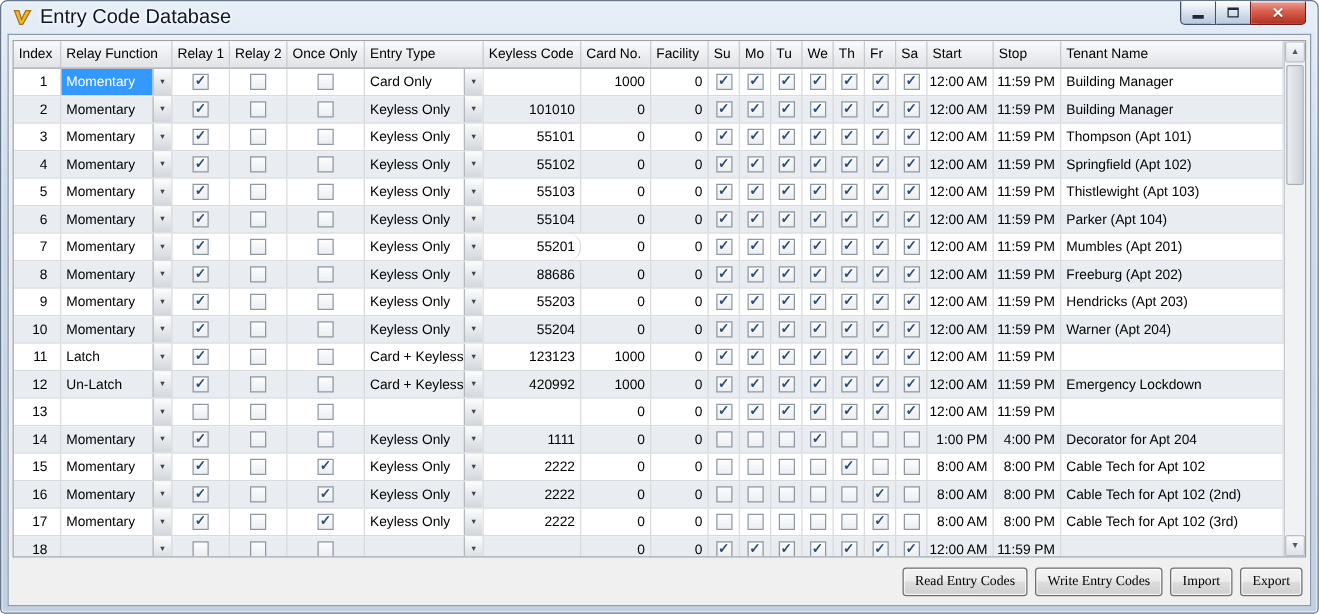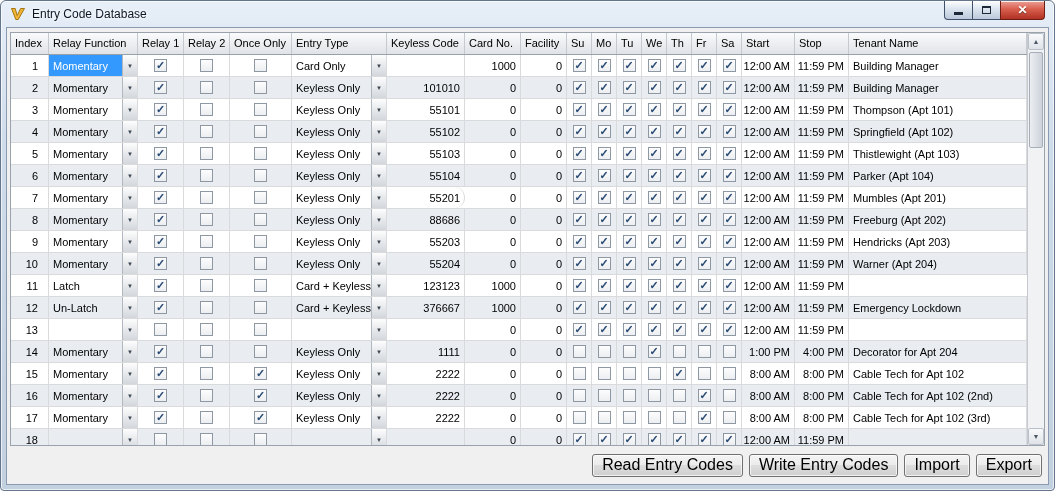--- a/index.html
+++ b/index.html
@@ -5,21 +5,21 @@
   html,body{margin:0;padding:0;width:1055px;height:491px;overflow:hidden;background:#fff;
     font-family:"Liberation Sans",sans-serif;font-size:11px;color:#000;}
   *{box-sizing:border-box;}
 
   .window{position:absolute;inset:0;border-radius:6px 6px 4px 4px;
     background:linear-gradient(180deg,#e7eff8,#cfdceb 30%,#c2d0e0);
     border:1px solid #65758b;box-shadow:inset 0 0 0 1px rgba(255,255,255,.65);}
 
   .titlebar{position:absolute;top:0;left:0;right:0;height:26px;display:flex;align-items:center;padding-left:9px;}
   .app-icon{width:16px;height:16px;display:inline-block;}
-  .title{margin-left:6px;font-size:12px;color:#0c1624;text-shadow:0 0 4px #fff,0 0 4px #fff;}
+  .title{margin-left:6px;font-size:16px;color:#0c1624;text-shadow:0 0 4px #fff,0 0 4px #fff;}
 
   .win-controls{position:absolute;top:0;right:9px;display:flex;height:19px;}
   .win-btn{height:19px;border:1px solid #40506a;border-top:none;display:flex;align-items:center;justify-content:center;
     background:linear-gradient(#fefefe,#dbe4ef 45%,#bcc9da);box-shadow:inset 0 1px 0 rgba(255,255,255,.85);cursor:default;}
   .win-btn.min{width:29px;border-radius:0 0 0 4px;}
   .win-btn.max{width:27px;border-left:none;border-right:none;}
   .win-btn.close{width:45px;border-radius:0 0 4px 0;
     background:linear-gradient(#eba199,#d95f4d 45%,#b03123);border-color:#6e1d14;
     color:#fff;font-weight:bold;font-size:12px;text-shadow:0 1px 1px rgba(0,0,0,.45);}
   .min-glyph{width:9px;height:3px;background:#1d2838;margin-top:7px;}
@@ -57,22 +57,22 @@
   .vscroll{position:absolute;top:0;right:0;bottom:0;width:17px;background:#f1f2f4;border-left:1px solid #c6cad0;
     display:flex;flex-direction:column;}
   .sb-btn{height:17px;flex:none;display:flex;align-items:center;justify-content:center;font-size:7px;color:#4e5866;
     background:linear-gradient(#f8f9fa,#dfe3e8);border:1px solid #b9c0ca;border-radius:2px;}
   .sb-track{flex:1 1 auto;position:relative;}
   .sb-thumb{position:absolute;top:2px;left:1px;right:1px;height:96px;
     background:linear-gradient(90deg,#eceef1,#ccd2da);border:1px solid #a6aeb9;border-radius:2px;}
 
   .btnbar{position:absolute;left:0;right:0;top:420px;height:34px;display:flex;align-items:center;
     justify-content:flex-end;gap:6px;padding-right:6px;}
-  .btn{height:23px;padding:0 9px;border:1px solid #707070;border-radius:3px;font-size:16px;
-    font-family:Liberation Sans, sans-serif;color:#000;
+  .btn{height:23px;padding:0 9px;border:1px solid #707070;border-radius:3px;font-size:11px;
+    font-family:Liberation Serif, serif;color:#000;
     background:linear-gradient(#f4f4f4,#ebebeb 50%,#dddddd 50%,#cfcfcf);box-shadow:inset 0 0 0 1px rgba(255,255,255,.7);}
 </style>
 </head>
 <body>
 
 <div class="window">
 
   <div class="titlebar">
     <span class="app-icon">
       <svg width="16" height="16" viewBox="0 0 16 16">
@@ -647,21 +647,21 @@
               <div class="cell center" style="width: 46px;">
                 <span class="checkbox"></span>
               </div>
               <div class="cell center" style="width: 62px;">
                 <span class="checkbox"></span>
               </div>
               <div class="cell dd" style="width: 95px;">
                 <span class="ddtext">Card + Keyless</span>
                 <span class="ddbtn">▼</span>
               </div>
-              <div class="cell num" style="width: 78px;">376667</div>
+              <div class="cell num" style="width: 78px;">420992</div>
               <div class="cell num" style="width: 56px;">1000</div>
               <div class="cell num" style="width: 46px;">0</div>
               <div class="cell center" style="width: 25px;">
                 <span class="checkbox checked">✓</span>
               </div>
               <div class="cell center" style="width: 25px;">
                 <span class="checkbox checked">✓</span>
               </div>
               <div class="cell center" style="width: 25px;">
                 <span class="checkbox checked">✓</span>

